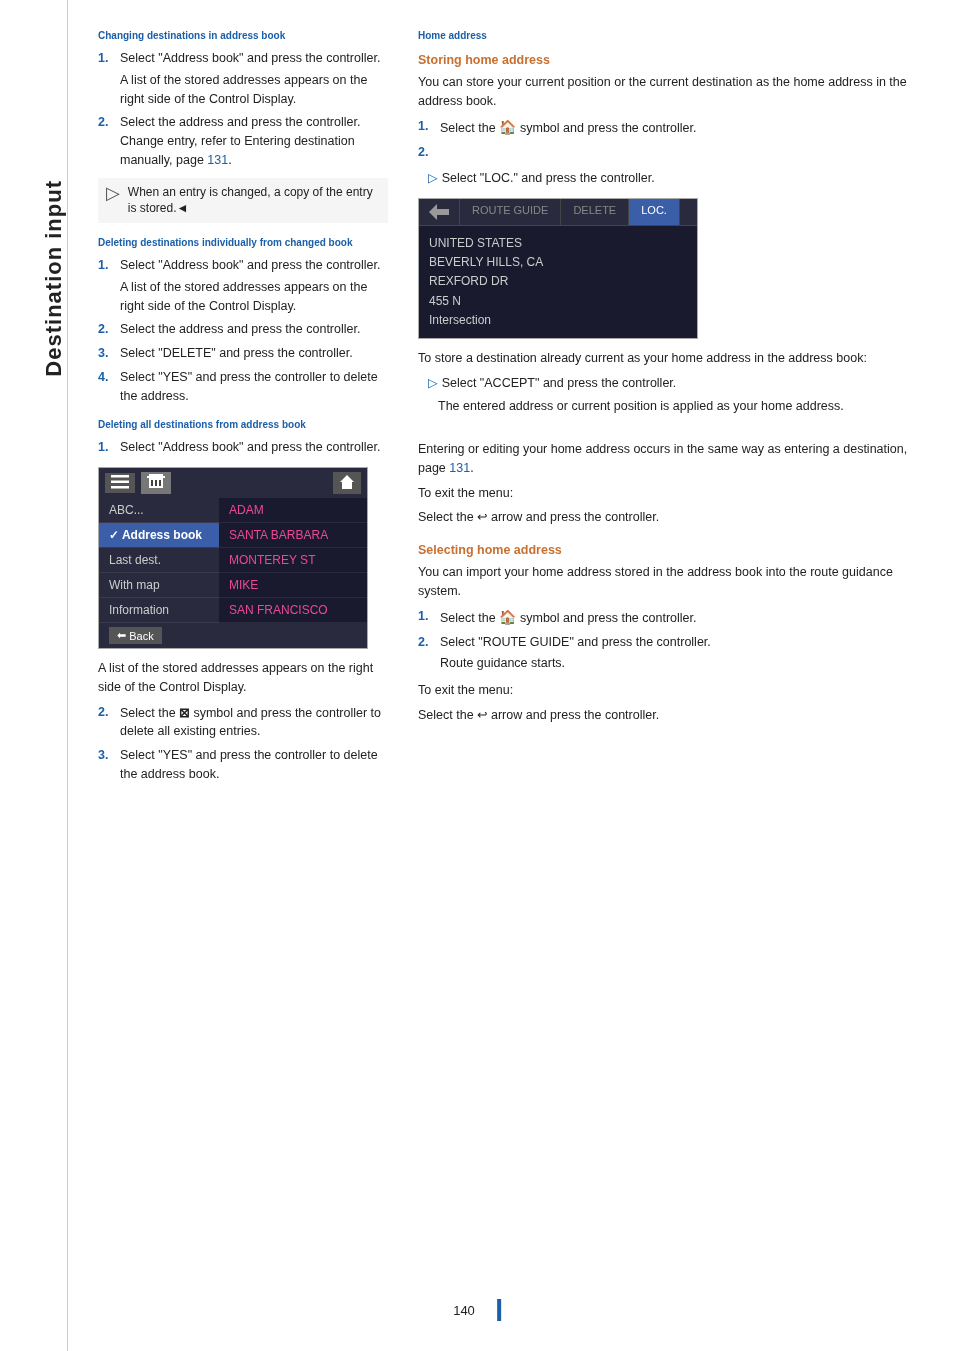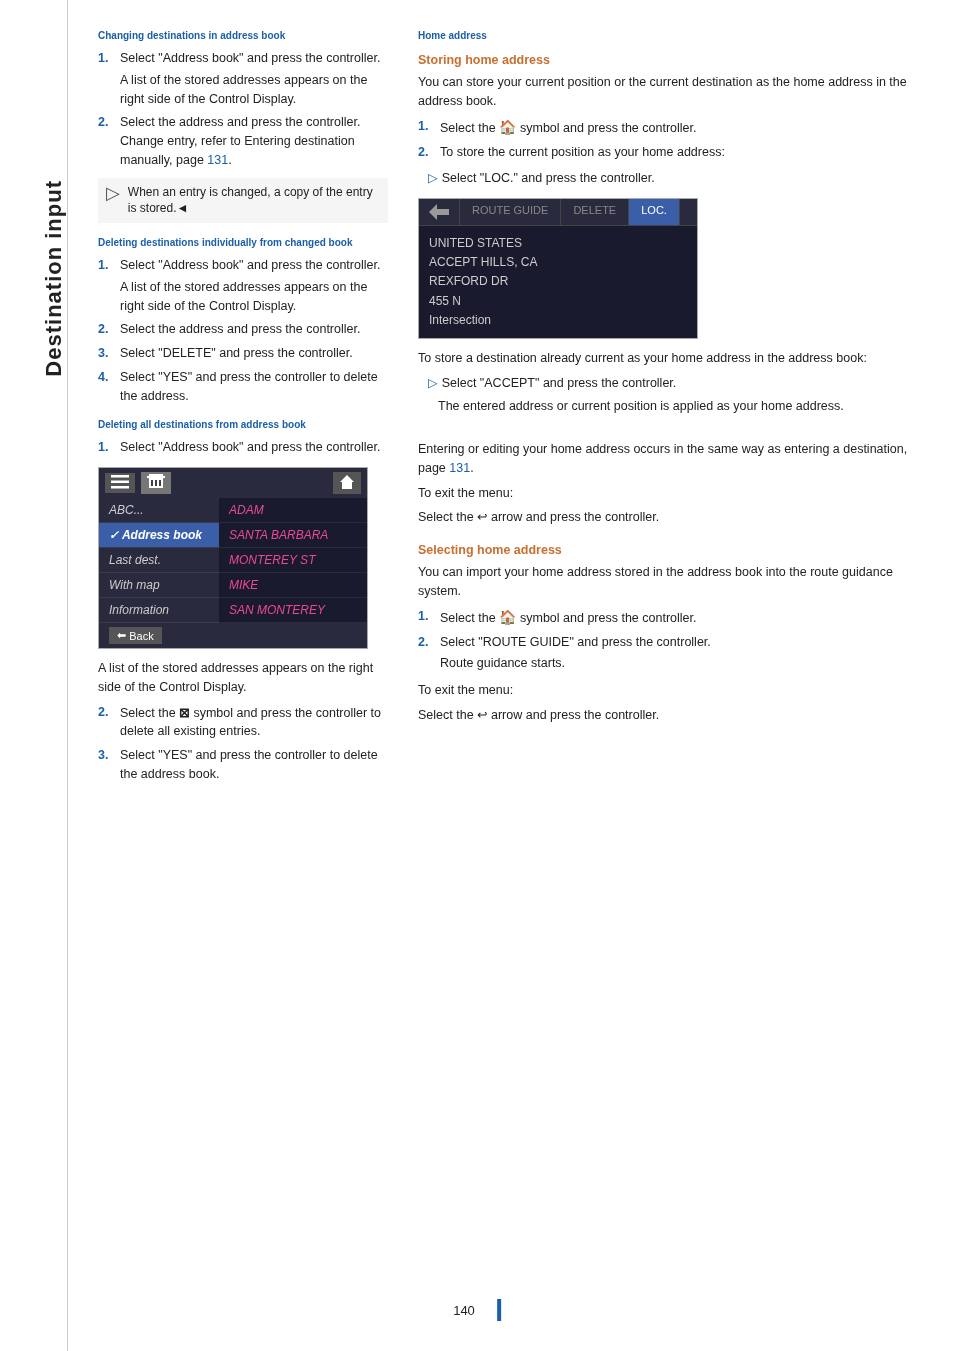--- a/index.html
+++ b/index.html
@@ -133,21 +133,20 @@
       color: #fff;
       padding: 2px 6px;
       font-size: 11px;
       cursor: pointer;
     }
     .menu-icon.active {
       background: #777;
     }
     .menu-rows {
       display: flex;
-      font-style: italic;
     }
     .menu-left {
       background: #2a2a3e;
       width: 120px;
       padding: 0;
     }
     .menu-right {
       background: #1a1a2e;
       flex: 1;
       padding: 0;
@@ -371,21 +370,21 @@
               <div class="menu-item selected checked">Address book</div>
               <div class="menu-item">Last dest.</div>
               <div class="menu-item">With map</div>
               <div class="menu-item">Information</div>
             </div>
             <div class="menu-right">
               <div class="menu-item-right">ADAM</div>
               <div class="menu-item-right">SANTA BARBARA</div>
               <div class="menu-item-right">MONTEREY ST</div>
               <div class="menu-item-right">MIKE</div>
-              <div class="menu-item-right">SAN MONTEREY</div>
+              <div class="menu-item-right">SAN FRANCISCO</div>
             </div>
           </div>
           <div class="menu-bottom-bar">
             <div class="back-btn">
               <span>⬅</span>
               <span>Back</span>
             </div>
           </div>
         </div>
 
@@ -417,21 +416,20 @@
 
         <ol class="step-list">
           <li>
             <span class="step-num">1.</span>
             <span class="step-text">
               Select the <span style="font-size:14px;">🏠</span> symbol and press the controller.
             </span>
           </li>
           <li>
             <span class="step-num">2.</span>
-            <span class="step-text">To store the current position as your home address:</span>
           </li>
         </ol>
 
         <div class="arrow-step">
           <span class="bullet-arrow">▷</span>
           <span>Select "LOC." and press the controller.</span>
         </div>
 
         <div class="route-image">
           <div class="route-top-bar">
@@ -439,21 +437,21 @@
               <svg width="20" height="16" viewBox="0 0 20 16" fill="#999">
                 <polygon points="8,0 0,8 8,16 8,11 20,11 20,5 8,5"></polygon>
               </svg>
             </div>
             <div class="route-tab">ROUTE GUIDE</div>
             <div class="route-tab">DELETE</div>
             <div class="route-tab active">LOC.</div>
           </div>
           <div class="route-body">
             <div>UNITED STATES</div>
-            <div>ACCEPT HILLS, CA</div>
+            <div>BEVERLY HILLS, CA</div>
             <div>REXFORD DR</div>
             <div>455 N</div>
             <div>Intersection</div>
           </div>
         </div>
 
         <p class="body-text">To store a destination already current as your home address in the address book:</p>
 
         <div class="arrow-step">
           <span class="bullet-arrow">▷</span>

